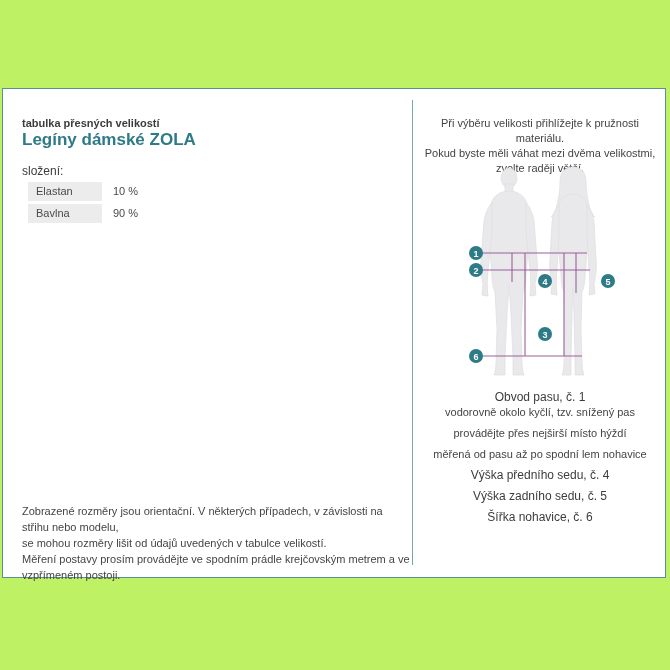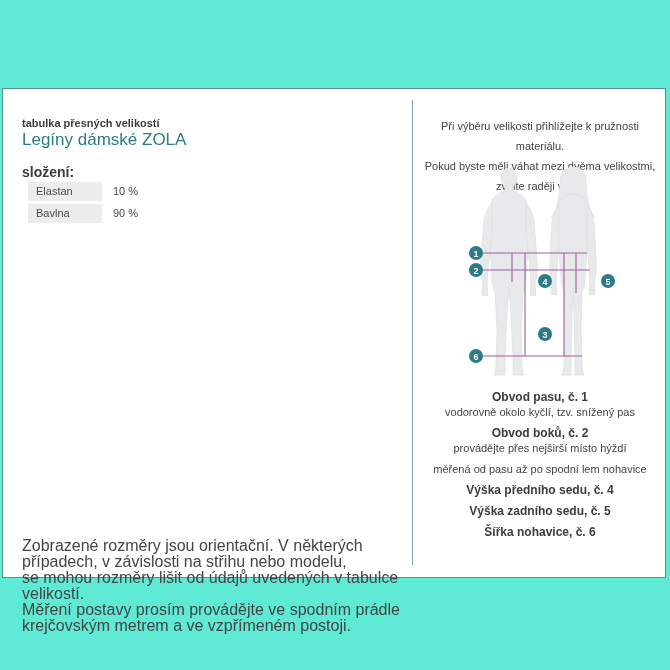--- a/index.html
+++ b/index.html
@@ -1,53 +1,53 @@
 <!DOCTYPE html>
 <html><head>
 <meta charset="utf-8">
 <style>
   * { margin:0; padding:0; box-sizing:border-box; }
   html,body { background:#ffffff; }
   body { font-family:"Liberation Sans", sans-serif; color:#3c3c3c; }
-  .page { position:relative; width:670px; height:670px; background:#5eead4; overflow:hidden;padding-left:14px; }
+  .page { position:relative; width:670px; height:670px; background:#bef264; overflow:hidden;padding-left:14px; }
 
   .main-box { position:absolute; left:2px; top:88px; width:664px; height:490px;
               border:1px solid #5a8f95; background:#ffffff; }
 
   .divider { position:absolute; left:412px; top:100px; width:1px; height:465px;
              background:#79a6ab; }
 
   
   .kicker { position:absolute; left:22px; top:117px; font-size:11px; font-weight:bold; color:#3c3c3c; }
-  .product-title { position:absolute; left:22px; top:130px; font-size:17px; font-weight:normal; color:#2c7b87; }
-  .comp-label-hdr { position:absolute; left:22px; top:164px; font-size:14px; font-weight:bold; color:#3c3c3c;text-align:right; }
+  .product-title { position:absolute; left:22px; top:130px; font-size:17px; font-weight:bold; color:#2c7b87; }
+  .comp-label-hdr { position:absolute; left:22px; top:164px; font-size:12px; font-weight:normal; color:#3c3c3c;text-align:right; }
 
   .comp-table { position:absolute; left:28px; top:182px; width:250px; }
   .comp-row { position:relative; height:19px; margin-bottom:3px; font-size:11px; color:#4a4a4a; }
   .comp-material { position:absolute; left:0; top:0; width:74px; height:19px; background:#ececec;
                    line-height:19px; padding-left:8px; }
   .comp-value { position:absolute; left:85px; top:0; height:19px; line-height:19px; }
 
-  .disclaimer { position:absolute; left:22px; top:538px; width:390px; font-size:16px;
+  .disclaimer { position:absolute; left:22px; top:503px; width:390px; font-size:11px;
                 line-height:16px; color:#444444; }
 
   
   .intro { position:absolute; left:420px; top:116px; width:240px; text-align:center;
-           font-size:11px; line-height:20px; color:#444444; }
+           font-size:11px; line-height:15px; color:#444444; }
 
   .diagram { position:absolute; left:462px; top:164px; width:160px; height:216px; }
   .sil { fill:#e9e9eb; stroke:#dfdfe3; stroke-width:0.75; }
   .mline { stroke:#9c5f9c; stroke-width:1.1; fill:none; }
   .badge { fill:#2c7b87; }
   .badge-num { fill:#ffffff; font-size:9px; font-weight:bold; font-family:"Liberation Sans",sans-serif;
                text-anchor:middle; }
 
   .measurements { position:absolute; left:415px; top:390px; width:250px; text-align:center; }
   .m-block { margin-bottom:6px; }
-  .m-title { font-size:12px; font-weight:bold; line-height:15px; color:#3c3c3c; }
+  .m-title { font-size:12px; font-weight:normal; line-height:15px; color:#3c3c3c; }
   .m-desc { font-size:11px; line-height:15px; color:#444444; }
 </style>
 </head>
 <body>
 
 <div class="page">
 
   <div class="main-box"></div>
   <div class="divider"></div>
 
@@ -147,21 +147,20 @@
       <text class="badge-num" x="14" y="195.5">6</text>
     </g>
   </svg>
 
   <div class="measurements">
     <div class="m-block">
       <div class="m-title">Obvod pasu, č. 1</div>
       <div class="m-desc">vodorovně okolo kyčlí, tzv. snížený pas</div>
     </div>
     <div class="m-block">
-      <div class="m-title">Obvod boků, č. 2</div>
       <div class="m-desc">provádějte přes nejširší místo hýždí</div>
     </div>
     <div class="m-block">
       <div class="m-desc">měřená od pasu až po spodní lem nohavice</div>
     </div>
     <div class="m-block">
       <div class="m-title">Výška předního sedu, č. 4</div>
     </div>
     <div class="m-block">
       <div class="m-title">Výška zadního sedu, č. 5</div>

